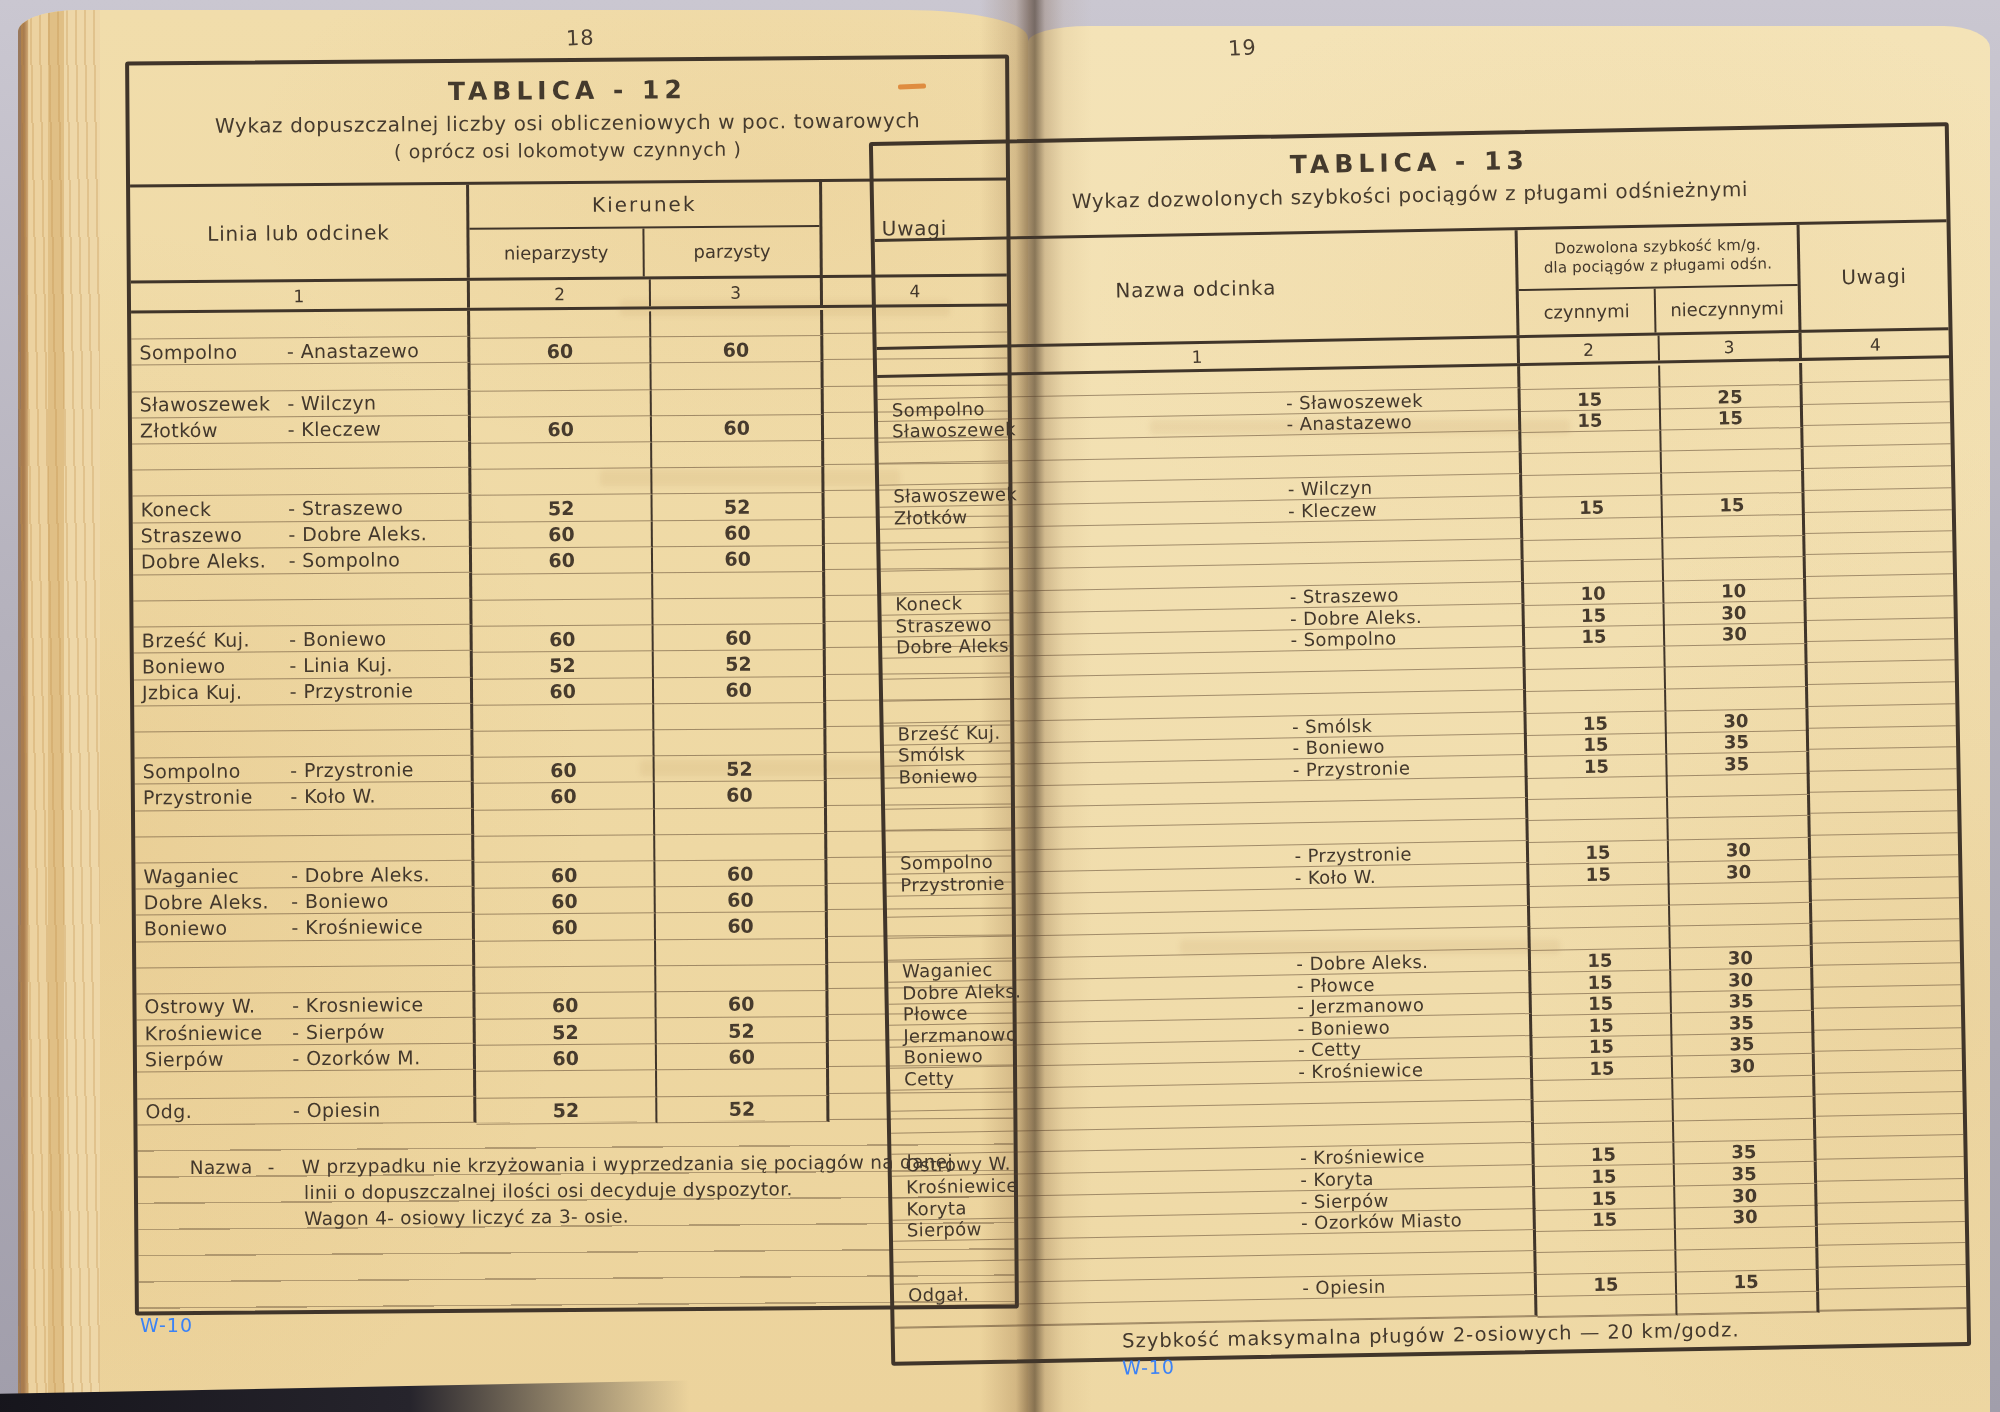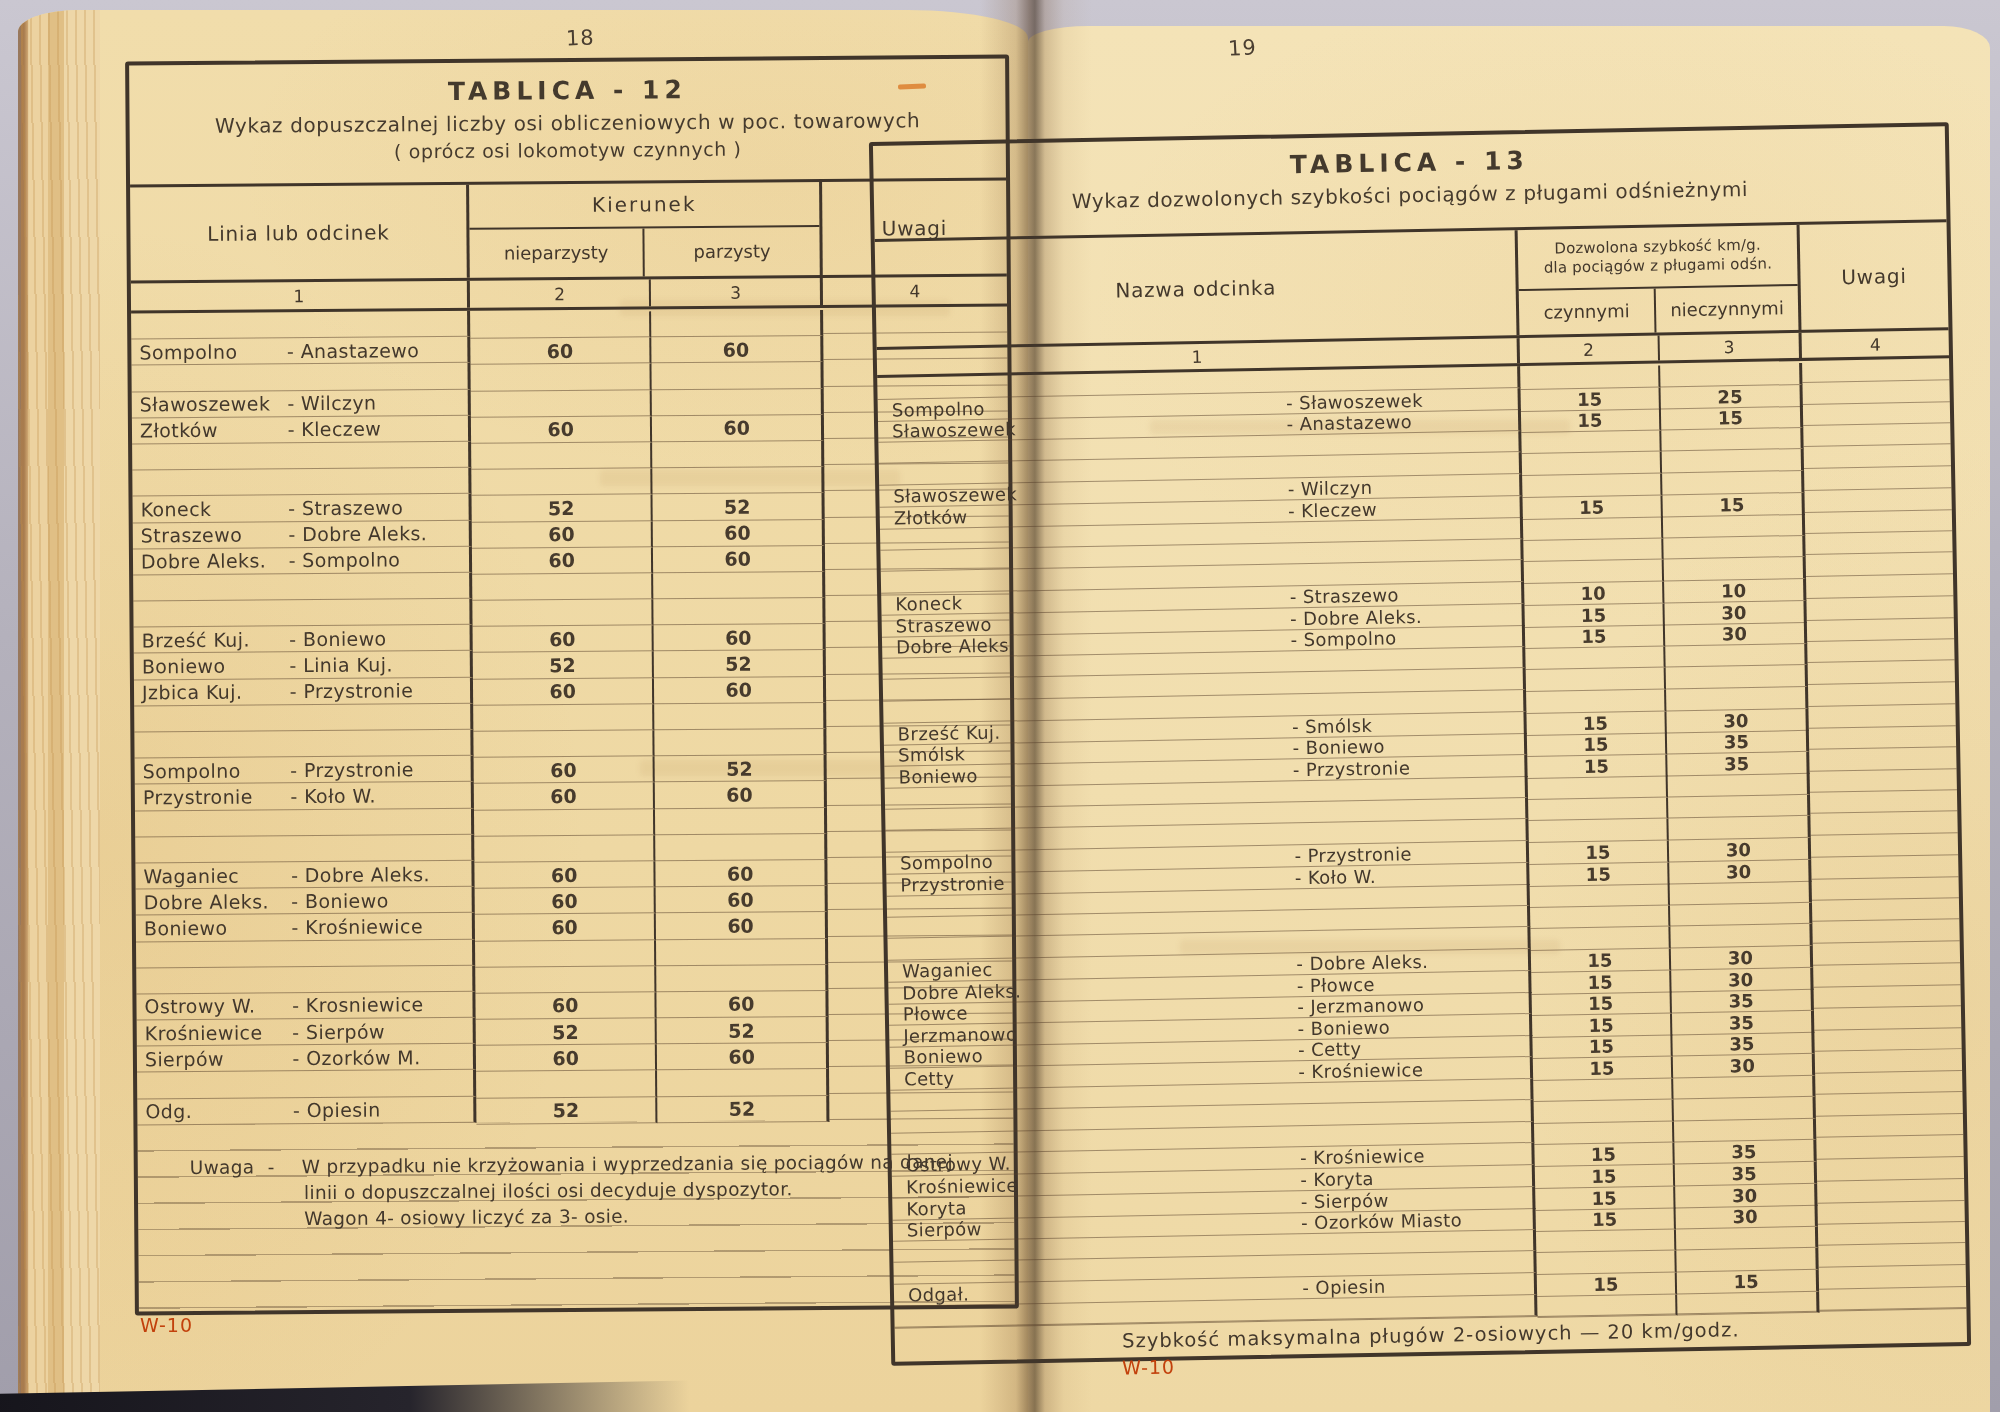--- a/index.html
+++ b/index.html
@@ -50,21 +50,21 @@
     background:linear-gradient(90deg,#16151c 0%,#26242c 60%,rgba(40,38,46,0) 100%);
     transform:rotate(-1.1deg);transform-origin:left bottom;
   }
   .mark-orange{position:absolute;left:898px;top:84px;width:28px;height:5px;background:#d9731f;opacity:.75;transform:rotate(-2deg);border-radius:2px;}
   .ghost{position:absolute;background:rgba(150,100,45,.085);filter:blur(2.5px);border-radius:4px;}
 
   
   .page-number{position:absolute;font-size:21px;letter-spacing:1px;color:#4a3e31;}
   .pn-left{left:566px;top:26px;transform:rotate(-2deg);}
   .pn-right{left:1228px;top:36px;transform:rotate(-3deg);}
-  .wcode{position:absolute;font-size:19px;letter-spacing:1px;color:#c2410c;}
+  .wcode{position:absolute;font-size:19px;letter-spacing:1px;color:#3b82f6;}
   .w-left{left:140px;top:1314px;}
   .w-right{left:1122px;top:1356px;transform:rotate(-1deg);}
 
   
   .tbl{
     position:absolute;border:4px solid #40352a;border-radius:3px;
     display:flex;flex-direction:column;background:transparent;
   }
   .tbl-left{left:130px;top:58px;width:876px;height:1246px;transform:rotate(-0.45deg);}
   .tbl-right{left:880px;top:132px;width:1072px;height:1216px;transform:rotate(-1.05deg);}
@@ -409,21 +409,21 @@
           <span class="from">Odg.</span>
           <span class="to">- Opiesin</span>
         </div>
         <div class="c val v1">52</div>
         <div class="c val v2">52</div>
         <div class="c uw"></div>
       </div>
     </div>
   <div class="note-area">
     <div class="note">
-      <span class="note-label">Uwaga</span>
+      <span class="note-label">Nazwa</span>
       <span class="note-dash">-</span>
       <div class="note-body">
         <div>W przypadku nie krzyżowania i wyprzedzania się pociągów na danej</div>
         <div>linii o dopuszczalnej ilości osi decyduje dyspozytor.</div>
         <div>Wagon 4- osiowy liczyć za 3- osie.</div>
       </div>
     </div>
   </div>
 </div>
 

